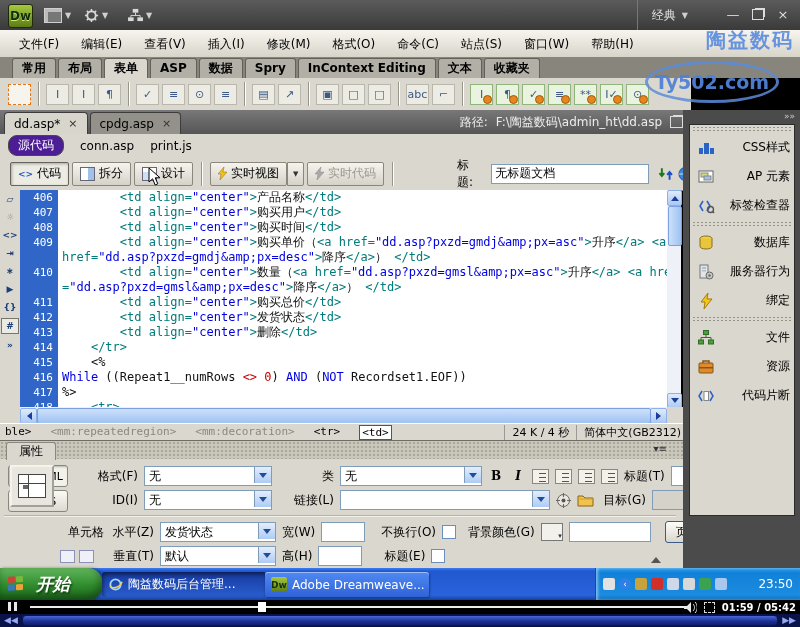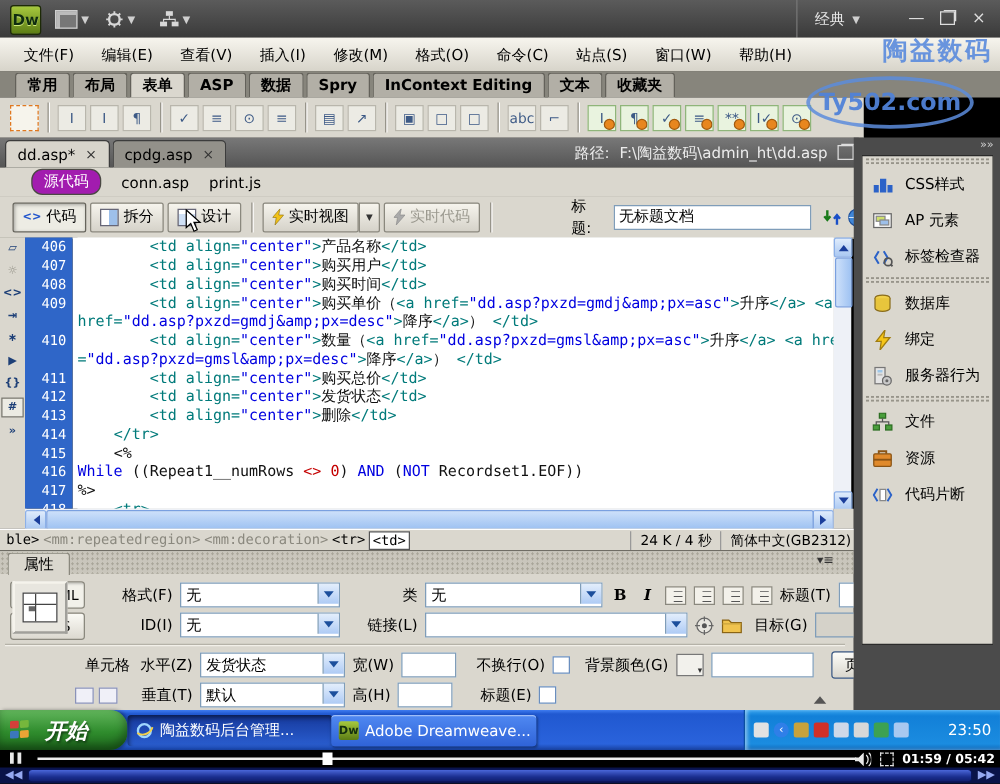--- a/index.html
+++ b/index.html
@@ -56,21 +56,21 @@
   .doc-tab.active{background:#d8d5cc;}
   .doc-tab.inactive{background:#93918a;}
   .tab-x{font-size:11px;color:#333;}
   #pathinfo{left:300px;top:110px;width:383px;height:24px;display:flex;align-items:center;
     justify-content:flex-end;gap:8px;color:#ececec;padding-right:8px;}
   .restore-ic{width:11px;height:10px;border:1px solid #ddd;box-shadow:2px -2px 0 -1px #ddd;}
 
   
   #relfiles{left:0;top:134px;width:683px;height:23px;background:#dad7ce;border-bottom:1px solid #a09d92;
     display:flex;align-items:center;gap:16px;padding-left:8px;}
-  .pill{background:#a21caf;color:#fff;border:1px solid #4a4843;border-radius:9px;padding:1px 9px;margin-left:17px;}
+  .pill{background:#4c1d95;color:#fff;border:1px solid #4a4843;border-radius:9px;padding:1px 9px;}
 
   
   #doctoolbar{left:0;top:157px;width:683px;height:33px;background:#dad7ce;border-bottom:1px solid #8c8a80;
     display:flex;align-items:center;padding-left:10px;gap:3px;}
   .dtb{height:22px;display:inline-flex;align-items:center;gap:4px;padding:0 7px;
     border:1px solid #8a887e;border-radius:2px;background:linear-gradient(#f6f4ed,#d5d2c9);white-space:nowrap;}
   .dtb.active{background:#edece4;border-color:#66645c;box-shadow:inset 1px 1px 3px rgba(0,0,0,.3);}
   .dtb.disabled{color:#9b998f;}
   .dd-arrow{width:15px;height:22px;margin-left:-3px;border:1px solid #8a887e;border-radius:0 2px 2px 0;
     background:linear-gradient(#f6f4ed,#d5d2c9);display:flex;align-items:center;justify-content:center;font-size:7px;color:#333;}
@@ -109,21 +109,21 @@
     border:1px solid #7aa0e0;border-radius:2px;}
   #hscroll{left:20px;top:407px;width:647px;height:16px;background:#eef1f7;}
   #hthumb{left:37px;top:408px;width:612px;height:14px;background:linear-gradient(#cde0fa,#9ec2f2);
     border:1px solid #7aa0e0;border-radius:2px;}
   #hs-corner{left:667px;top:407px;width:16px;height:16px;background:#dad7ce;}
   #hs-left{left:0;top:407px;width:20px;height:16px;background:#dad7ce;}
 
   
   #statusbar{left:0;top:423px;width:683px;height:17px;background:#dad7ce;border-top:1px solid #fff;
     display:flex;align-items:center;padding:0 5px;font-size:11px;}
-  #tagsel{display:flex;gap:3px;font-family:"DejaVu Sans Mono","Liberation Mono",monospace;}
+  #tagsel{display:flex;gap:19px;font-family:"DejaVu Sans Mono","Liberation Mono",monospace;}
   .tag-dim{color:#8a887e;} .tag-sel{border:1px solid #555;background:#fff;padding:0 2px;}
   #status-right{margin-left:auto;display:flex;}
   #status-right span{border-left:1px solid #999;padding:0 7px;text-align:center;}
 
   
   #props{left:0;top:440px;width:683px;height:128px;background:#dad7ce;border-top:1px solid #6f6d65;overflow:hidden;}
   #props-head{position:absolute;left:0;top:0;width:683px;height:18px;background:#c9c6bc;
     background-image:radial-gradient(#a9a69a 1px,transparent 1px);background-size:4px 4px;}
   .props-tab{position:absolute;left:6px;top:1px;height:17px;line-height:17px;padding:0 12px;
     background:#dad7ce;border:1px solid #8a887e;border-bottom:none;border-radius:3px 3px 0 0;}
@@ -159,21 +159,21 @@
   .pp-btn{height:20px;padding:0 10px;border:1px solid #3c5a86;border-radius:3px;
     background:linear-gradient(#fdfdf9,#d9d6cd);display:flex;align-items:center;white-space:nowrap;}
   .tri-up-sm{position:absolute;right:22px;bottom:6px;width:0;height:0;
     border:5px solid transparent;border-bottom:6px solid #555;}
 
   
   #sidebar{left:683px;top:110px;width:117px;height:458px;background:#4b4b4b;}
   .sb-head{height:13px;text-align:right;color:#ccc;font-size:9px;padding-right:5px;line-height:13px;}
   .sb-panel{position:absolute;left:6px;top:14px;width:104px;height:390px;background:#dad7ce;border:1px solid #2b2b2b;}
   .sb-grip{height:6px;margin:1px 2px;background-image:radial-gradient(#97948a 1px,transparent 1px);background-size:4px 3px;}
-  .sb-item{display:flex;align-items:center;gap:9px;padding:6px 4px 6px 8px;}
+  .sb-item{display:flex;align-items:center;gap:9px;padding:6px 4px 6px 8px;justify-content:space-between;}
   .sb-item svg{flex:none;}
   .sb-item span{white-space:nowrap;font-size:12px;}
 
   
   #taskbar{left:0;top:568px;width:800px;height:32px;
     background:linear-gradient(#3f7cf0,#2058d0 10%,#2a63dc 85%,#17409e);}
   .start{position:absolute;left:0;top:0;width:95px;height:32px;border-radius:0 14px 14px 0;
     background:linear-gradient(#62b65c,#2f8c2d 55%,#1e6b1d);display:flex;align-items:center;gap:12px;
     padding-left:7px;color:#fff;font-weight:bold;font-style:italic;font-size:17px;
     text-shadow:1px 2px 2px #143d14;box-shadow:inset -2px -4px 8px rgba(0,0,0,.35),2px 0 3px rgba(0,0,0,.4);}
@@ -580,33 +580,33 @@
         <div class="sb-grip"></div>
         <div class="sb-item">
           <svg width="17" height="16" viewBox="0 0 17 16">
             <ellipse cx="8" cy="3.5" rx="6" ry="2.5" fill="#f0d04a" stroke="#8a6d1c"></ellipse>
             <path d="M2 3.5 v8 a6 2.5 0 0 0 12 0 v-8" fill="#e8c53c" stroke="#8a6d1c"></path>
           </svg>
           <span>数据库</span>
         </div>
         <div class="sb-item">
           <svg width="17" height="16" viewBox="0 0 17 16">
-            <path d="M10 0 L3 9 h4 L6 16 L14 6 H9 Z" fill="#f5c518" stroke="#a07d10"></path>
-          </svg>
-          <span>绑定</span>
-        </div>
-        <div class="sb-item">
-          <svg width="17" height="16" viewBox="0 0 17 16">
             <rect x="2" y="1" width="8" height="13" fill="#e4e4e4" stroke="#777"></rect>
             <rect x="4" y="3" width="4" height="2" fill="#9ec7e8"></rect>
             <rect x="4" y="6" width="4" height="1.5" fill="#bbb"></rect>
             <circle cx="11.5" cy="11.5" r="3.5" fill="#c8c8c8" stroke="#666"></circle>
             <circle cx="11.5" cy="11.5" r="1.2" fill="#666"></circle>
           </svg>
           <span>服务器行为</span>
+        </div>
+        <div class="sb-item">
+          <svg width="17" height="16" viewBox="0 0 17 16">
+            <path d="M10 0 L3 9 h4 L6 16 L14 6 H9 Z" fill="#f5c518" stroke="#a07d10"></path>
+          </svg>
+          <span>绑定</span>
         </div>
         <div class="sb-grip"></div>
         <div class="sb-item">
           <svg width="17" height="16" viewBox="0 0 17 16">
             <rect x="5.5" y="0.5" width="5" height="4" fill="#4a9e3c" stroke="#2c6e22"></rect>
             <rect x="0.5" y="10" width="5" height="4" fill="#4a9e3c" stroke="#2c6e22"></rect>
             <rect x="10.5" y="10" width="5" height="4" fill="#4a9e3c" stroke="#2c6e22"></rect>
             <path d="M8 4.5 v3 M3 10 V7.5 h10 V10" stroke="#555" fill="none"></path>
           </svg>
           <span>文件</span>

